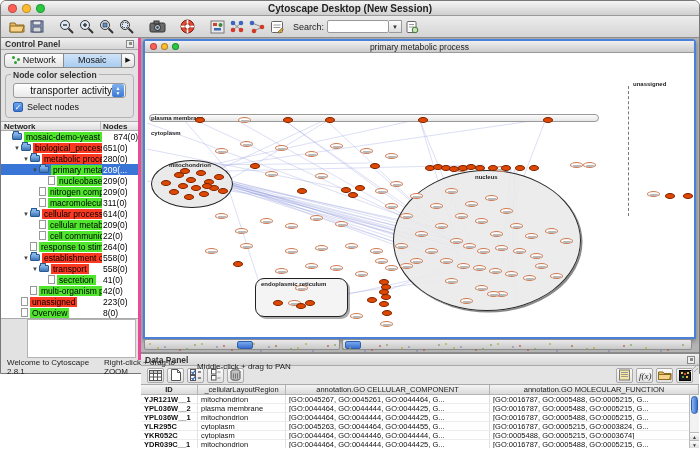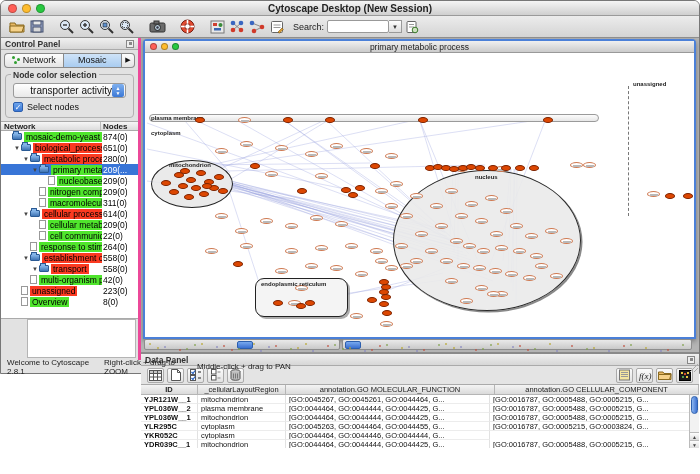--- a/index.html
+++ b/index.html
@@ -294,21 +294,21 @@
         <div class="chk-row">
           <span class="chk">✓</span>
           <span>Select nodes</span>
         </div>
       </div>
       <div class="tree-head">
         <span class="c1">Network</span>
         <span class="c2">Nodes</span>
       </div>
       <div class="tree">
-          <div class="tree-row" style="padding-left: 3px;">
+          <div class="tree-row" style="padding-left: 3px; text-align: right;">
             <span class="t-exp"></span>
             <span class="t-folder"></span>
             <span class="t-lbl green">mosaic-demo-yeast</span>
             <span class="t-count">874(0)</span>
           </div>
           <div class="tree-row" style="padding-left: 12px;">
             <span class="t-exp">▼</span>
             <span class="t-folder"></span>
             <span class="t-lbl red">biological_process</span>
             <span class="t-count">651(0)</span>
@@ -371,20 +371,26 @@
             <span class="t-exp">▼</span>
             <span class="t-folder"></span>
             <span class="t-lbl red">establishment of lo</span>
             <span class="t-count">558(0)</span>
           </div>
           <div class="tree-row" style="padding-left: 30px;">
             <span class="t-exp">▼</span>
             <span class="t-folder"></span>
             <span class="t-lbl red">transport</span>
             <span class="t-count">558(0)</span>
+          </div>
+          <div class="tree-row" style="padding-left: 39px;">
+            <span class="t-exp"></span>
+            <span class="t-leaf"></span>
+            <span class="t-lbl green">secretion</span>
+            <span class="t-count">41(0)</span>
           </div>
           <div class="tree-row" style="padding-left: 21px;">
             <span class="t-exp"></span>
             <span class="t-leaf"></span>
             <span class="t-lbl green">multi-organism pro</span>
             <span class="t-count">42(0)</span>
           </div>
           <div class="tree-row" style="padding-left: 12px;">
             <span class="t-exp"></span>
             <span class="t-leaf"></span>
@@ -744,22 +750,22 @@
                   <rect x="3" y="6" width="2" height="2" fill="#50a050"></rect>
                   <rect x="7" y="6" width="2" height="2" fill="#e8c840"></rect>
                 </svg>
               </div>
           </div>
         </div>
         <div class="dp-table">
           <div class="dp-hrow">
             <div class="dp-h c-id">ID</div>
             <div class="dp-h c-region">_cellularLayoutRegion</div>
+            <div class="dp-h c-cell">annotation.GO CELLULAR_COMPONENT</div>
             <div class="dp-h c-mol">annotation.GO MOLECULAR_FUNCTION</div>
-            <div class="dp-h c-cell">annotation.GO CELLULAR_COMPONENT</div>
           </div>
           <div id="dp-body">
               <div class="dp-row">
                 <div class="dp-c c-id">YJR121W__1</div>
                 <div class="dp-c c-region">mitochondrion</div>
                 <div class="dp-c c-cell">[GO:0045267, GO:0045261, GO:0044464, G...</div>
                 <div class="dp-c c-mol">[GO:0016787, GO:0005488, GO:0005215, G...</div>
               </div>
               <div class="dp-row">
                 <div class="dp-c c-id">YPL036W__2</div>
@@ -776,20 +782,21 @@
               <div class="dp-row">
                 <div class="dp-c c-id">YLR295C</div>
                 <div class="dp-c c-region">cytoplasm</div>
                 <div class="dp-c c-cell">[GO:0045263, GO:0044464, GO:0044455, G...</div>
                 <div class="dp-c c-mol">[GO:0016787, GO:0005215, GO:0003824, G...</div>
               </div>
               <div class="dp-row">
                 <div class="dp-c c-id">YKR052C</div>
                 <div class="dp-c c-region">cytoplasm</div>
                 <div class="dp-c c-cell">[GO:0044464, GO:0044446, GO:0044444, G...</div>
+                <div class="dp-c c-mol">[GO:0005488, GO:0005215, GO:0003674]</div>
               </div>
               <div class="dp-row">
                 <div class="dp-c c-id">YDR039C__1</div>
                 <div class="dp-c c-region">mitochondrion</div>
                 <div class="dp-c c-cell">[GO:0044464, GO:0044444, GO:0044425, G...</div>
                 <div class="dp-c c-mol">[GO:0016787, GO:0005488, GO:0005215, G...</div>
               </div>
             </div>
           <div class="dp-scroll">
             <div class="dp-thumb"></div>

